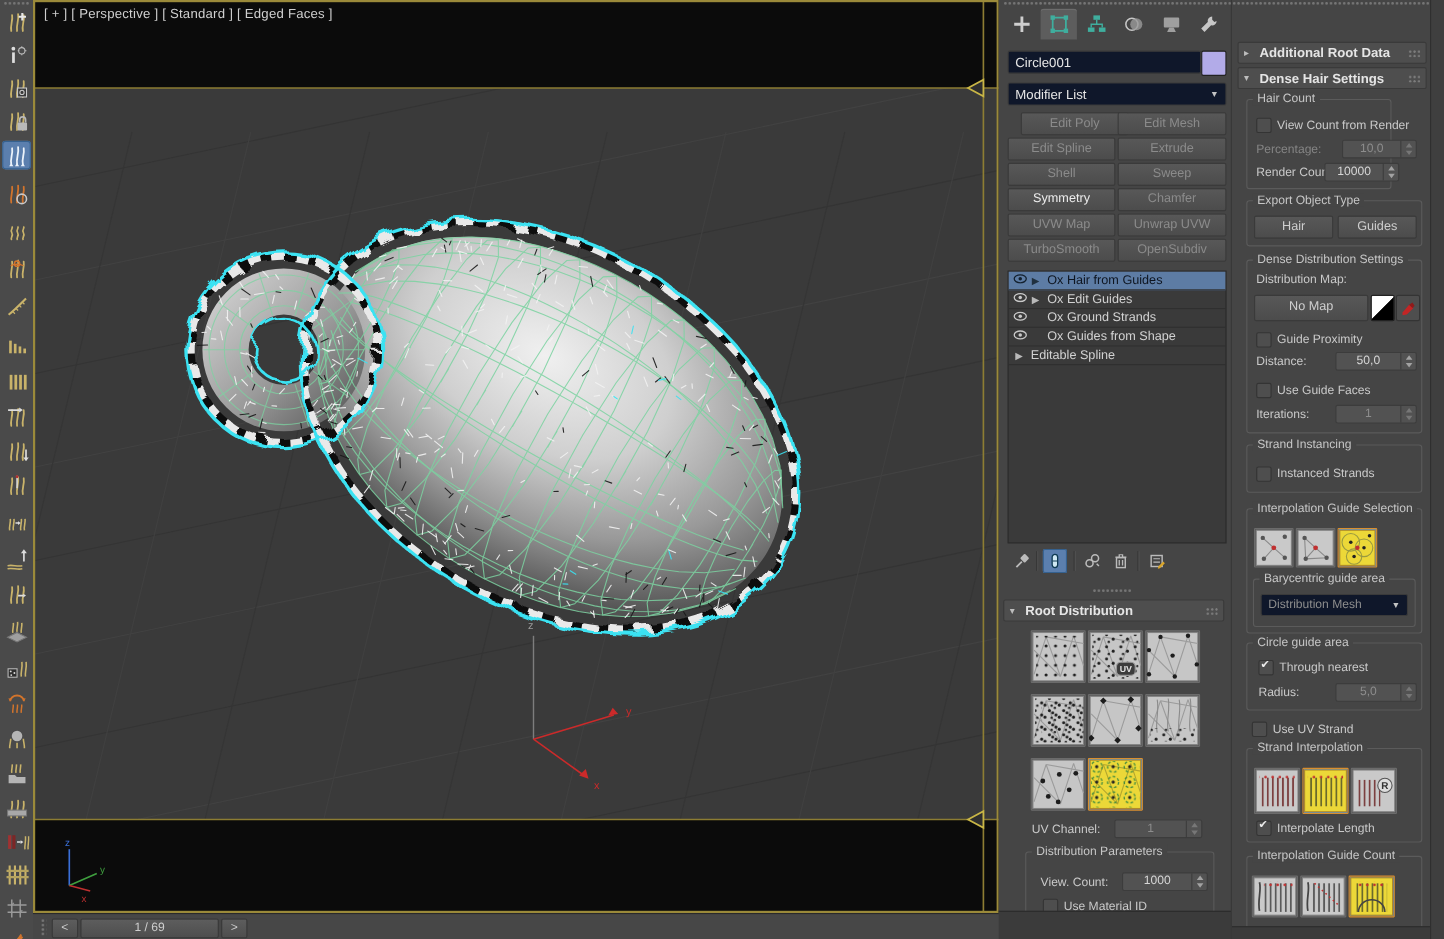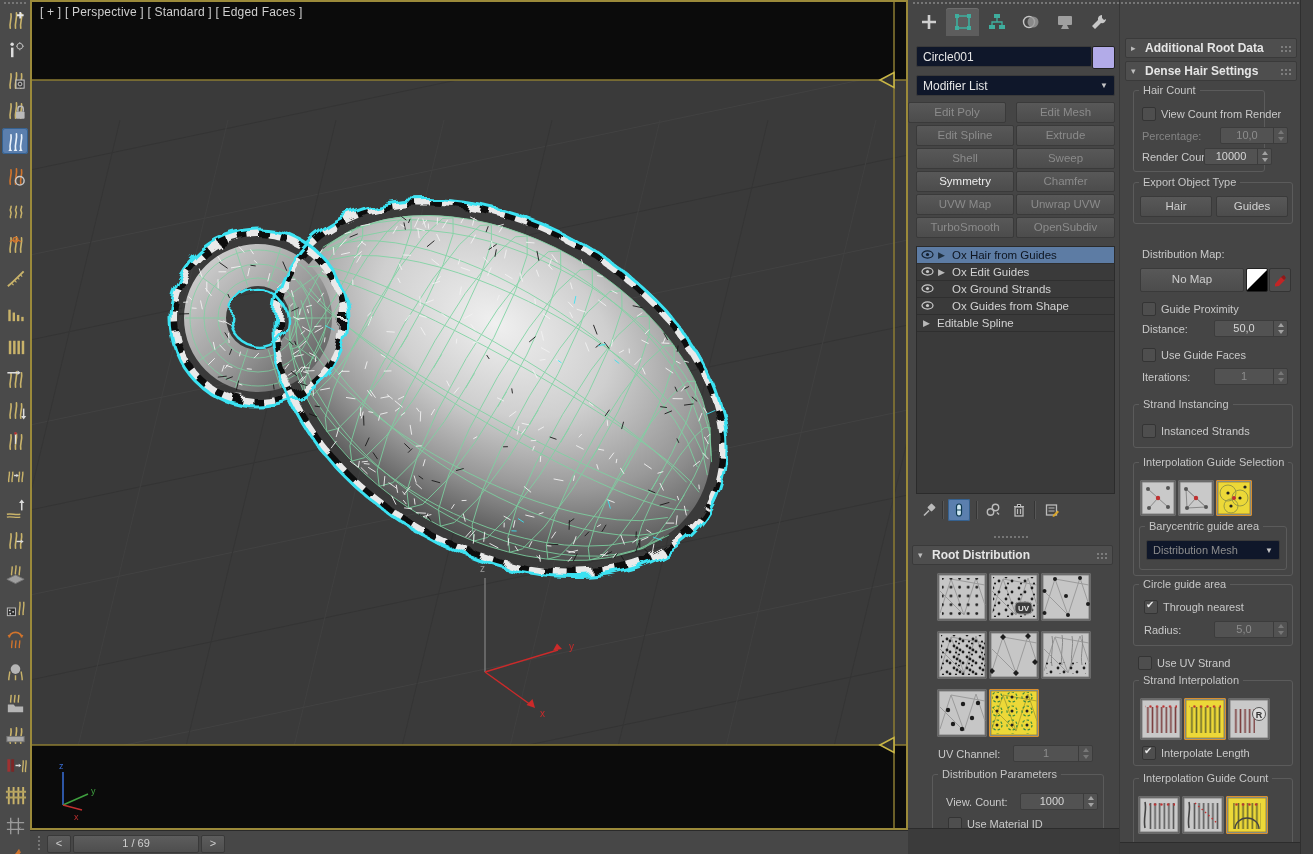--- a/index.html
+++ b/index.html
@@ -865,21 +865,21 @@
     <div class="field" style="left:8px;top:46px;width:162px;height:19px">
         <span>Circle001</span>
       </div>
     <div class="swatch" style="left:184px;top:46px;width:21px;height:21px;background:#b2abe8"></div>
 
     <div class="field" style="left:8px;top:75px;width:185px;height:19px">
       <span>Modifier List</span>
       <span class="dd-arrow">▼</span>
     </div>
 
-    <div class="btn b21 dis" style="left:0;top:102px;width:96px">Edit Poly</div>
+    <div class="btn b21 dis" style="left:20px;top:102px;width:96px">Edit Poly</div>
     <div class="btn b21 dis" style="left:108px;top:102px;width:97px">Edit Mesh</div>
     <div class="btn b21 dis" style="left:8px;top:125px;width:96px">Edit Spline</div>
     <div class="btn b21 dis" style="left:108px;top:125px;width:97px">Extrude</div>
     <div class="btn b21 dis" style="left:8px;top:148px;width:96px">Shell</div>
     <div class="btn b21 dis" style="left:108px;top:148px;width:97px">Sweep</div>
     <div class="btn b21" style="left:8px;top:171px;width:96px;color:#ececec">Symmetry</div>
     <div class="btn b21 dis" style="left:108px;top:171px;width:97px">Chamfer</div>
     <div class="btn b21 dis" style="left:8px;top:194px;width:96px">UVW Map</div>
     <div class="btn b21 dis" style="left:108px;top:194px;width:97px">Unwrap UVW</div>
     <div class="btn b21 dis" style="left:8px;top:217px;width:96px">TurboSmooth</div>
@@ -1095,20 +1095,23 @@
           <i class="d"></i>
         </span>
     </div>
 
     <div class="grp" style="left:225px;top:182px;width:160px;height:42px">
       <span class="lg">Export Object Type</span>
     </div>
     <div class="btn" style="left:232px;top:196px;width:70px;height:19px;line-height:18px">Hair</div>
     <div class="btn" style="left:308px;top:196px;width:70px;height:19px;line-height:18px">Guides</div>
 
+    <div class="grp" style="left:225px;top:236px;width:160px;height:158px">
+      <span class="lg">Dense Distribution Settings</span>
+    </div>
     <div class="lbl" style="left:234px;top:248px">Distribution Map:</div>
     <div class="btn" style="left:232px;top:268px;width:102px;height:22px;line-height:21px">No Map</div>
     <div class="swatch" style="left:338px;top:268px;width:20px;height:22px;background:linear-gradient(135deg,#fff 49%,#000 51%)"></div>
     <div class="abs" style="left:361px;top:268px;width:20px;height:22px;background:#4e4e4e;border:1px solid #343434;border-radius:2px;display:flex;align-items:center;justify-content:center">
       <svg width="14" height="14" viewBox="0 0 14 14">
           <path d="M2 11l6-7 4 3-6 6-4 .5z" fill="#c22525"></path>
           <path d="M8 4l3-2 2 3-2 2z" fill="#8f1a1a"></path>
         </svg>
     </div>
     <div class="cb" style="left:234px;top:302px">

